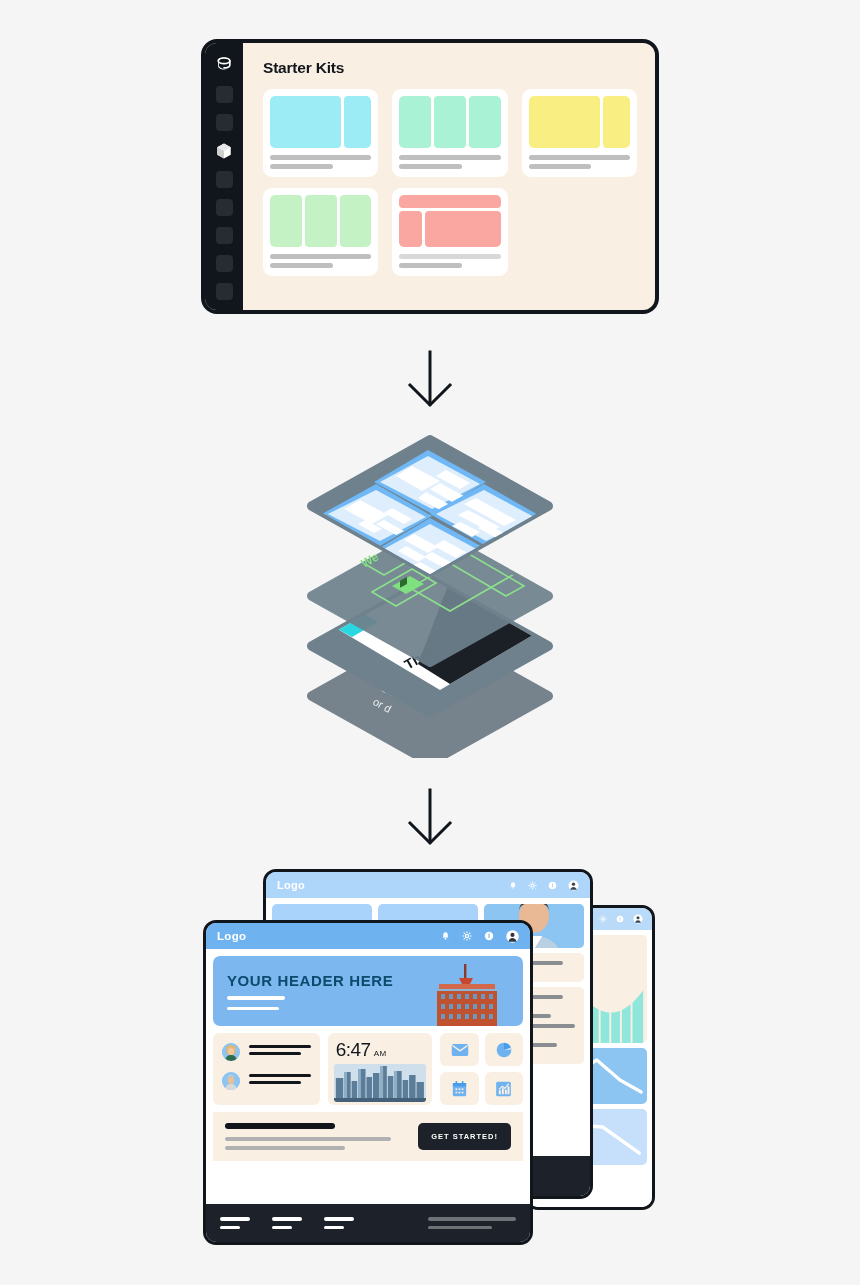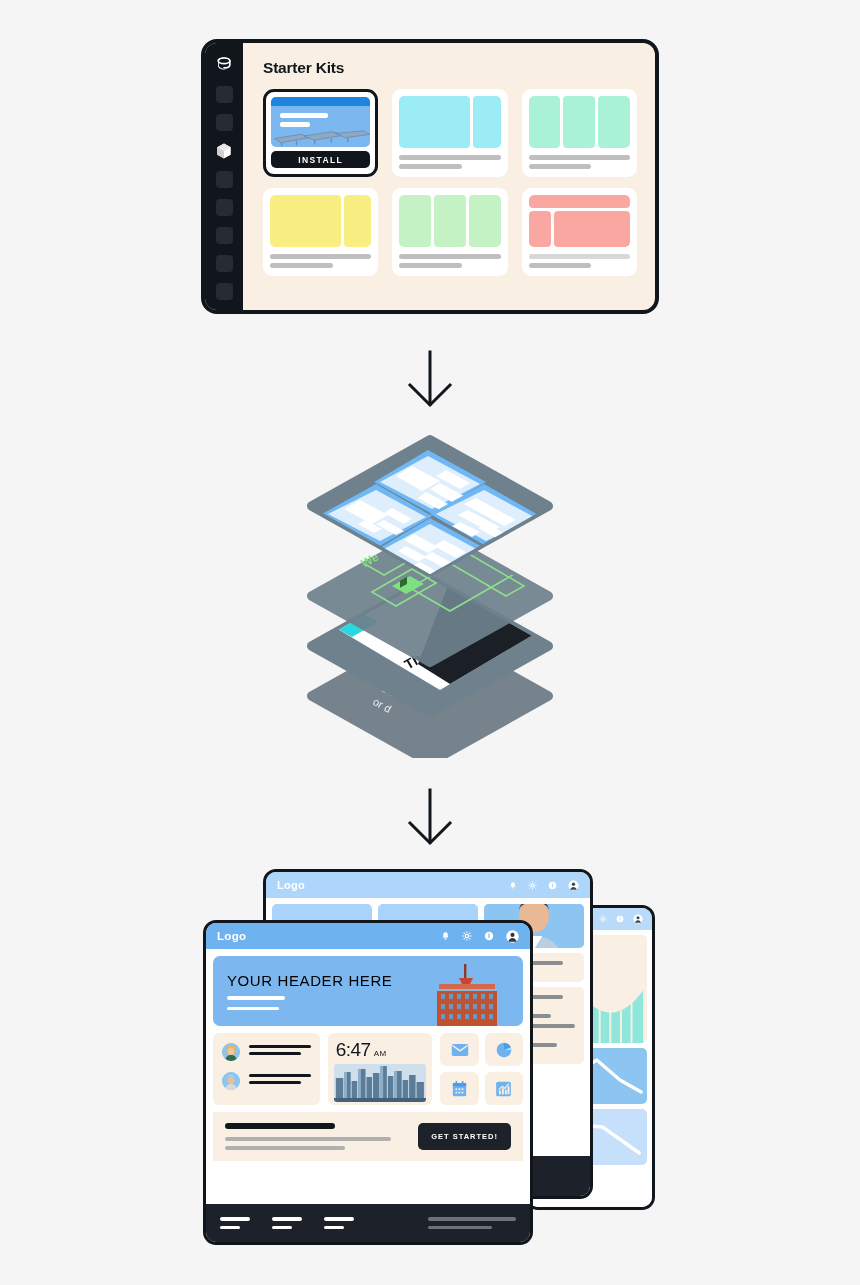--- a/index.html
+++ b/index.html
@@ -100,21 +100,21 @@
   
   #win-front { left: 8px; top: 55px; width: 330px; height: 325px; }
   #win-front .topbar { height: 26px; background: #6fb2f0; display: flex; align-items: center; padding: 0 11px; }
   #win-front .logo { color: #fff; font-weight: bold; font-size: 11.5px; letter-spacing: 0.3px; }
   #win-front .tb-icons { margin-left: auto; display: flex; gap: 12px; align-items: center; }
   #win-front .content { padding: 7px; }
   #hero {
     position: relative; height: 70px; background: #7cb8ef; border-radius: 7px;
     padding: 16px 0 0 14px; overflow: hidden;
   }
-  #hero-title { color: #000000; font-size: 15px; font-weight: normal; letter-spacing: 0.6px; }
+  #hero-title { color: #0c4a6e; font-size: 15px; font-weight: bold; letter-spacing: 0.6px; }
   #hero .hl { height: 3.6px; background: #fff; border-radius: 2px; width: 58px; margin-top: 7px; }
   #hero-bldg { position: absolute; right: 20px; bottom: 0; width: 72px; height: 62px; }
   #widgets { display: flex; gap: 8px; margin-top: 7px; height: 72px; }
   #people { flex: 1.02; background: #faefe3; border-radius: 6px; padding: 10px 9px; }
   .person { display: flex; align-items: center; gap: 9px; margin-bottom: 11px; }
   .avatar { width: 18px; height: 18px; border-radius: 50%; overflow: hidden; flex: none; background: #8cc4f2; }
   .p-lines { flex: 1; }
   .p-line { height: 3px; background: #11161c; border-radius: 2px; margin-bottom: 4px; }
   #clock-card { flex: 1.02; background: #faefe3; border-radius: 6px; padding: 6px 8px; overflow: hidden; position: relative; }
   #clock-time { font-size: 19px; color: #11161c; letter-spacing: -0.5px; }
@@ -160,44 +160,20 @@
       <div class="side-sq"></div>
       <div class="side-sq"></div>
       <div class="side-sq"></div>
       <div class="side-sq"></div>
     </div>
 
     <div id="kits-body">
       <div id="kits-title">Starter Kits</div>
       <div id="kits-grid">
 
-        <div class="kit-card selected">
-          <div class="kit-thumb">
-            <div class="install-prev">
-              <div class="top-bar"></div>
-              <div class="l1"></div>
-              <div class="l2"></div>
-              <svg class="solar" viewBox="0 0 120 26" preserveAspectRatio="none">
-                <g fill="#8fa8c4" stroke="#5b7490" stroke-width="0.6">
-                  <polygon points="4,16 36,11 46,15 12,21"></polygon>
-                  <polygon points="40,13 74,8 88,12 52,18"></polygon>
-                  <polygon points="78,10 112,7 120,11 90,15"></polygon>
-                </g>
-                <g fill="#6f8aa8">
-                  <rect x="12" y="21" width="1.6" height="4"></rect>
-                    <rect x="30" y="19" width="1.6" height="5"></rect>
-                  <rect x="52" y="18" width="1.6" height="5"></rect>
-                    <rect x="72" y="16" width="1.6" height="5"></rect>
-                  <rect x="92" y="15" width="1.6" height="5"></rect>
-                </g>
-              </svg>
-            </div>
-          </div>
-          <div class="install-btn">INSTALL</div>
-        </div>
 
         <div class="kit-card">
           <div class="kit-thumb">
             <div class="kit-pane" style="flex:2.6;background:#9cecf5"></div>
             <div class="kit-pane" style="flex:1;background:#9cecf5"></div>
           </div>
           <div class="kit-lines">
             <div class="kit-line"></div>
               <div class="kit-line short"></div>
           </div>

